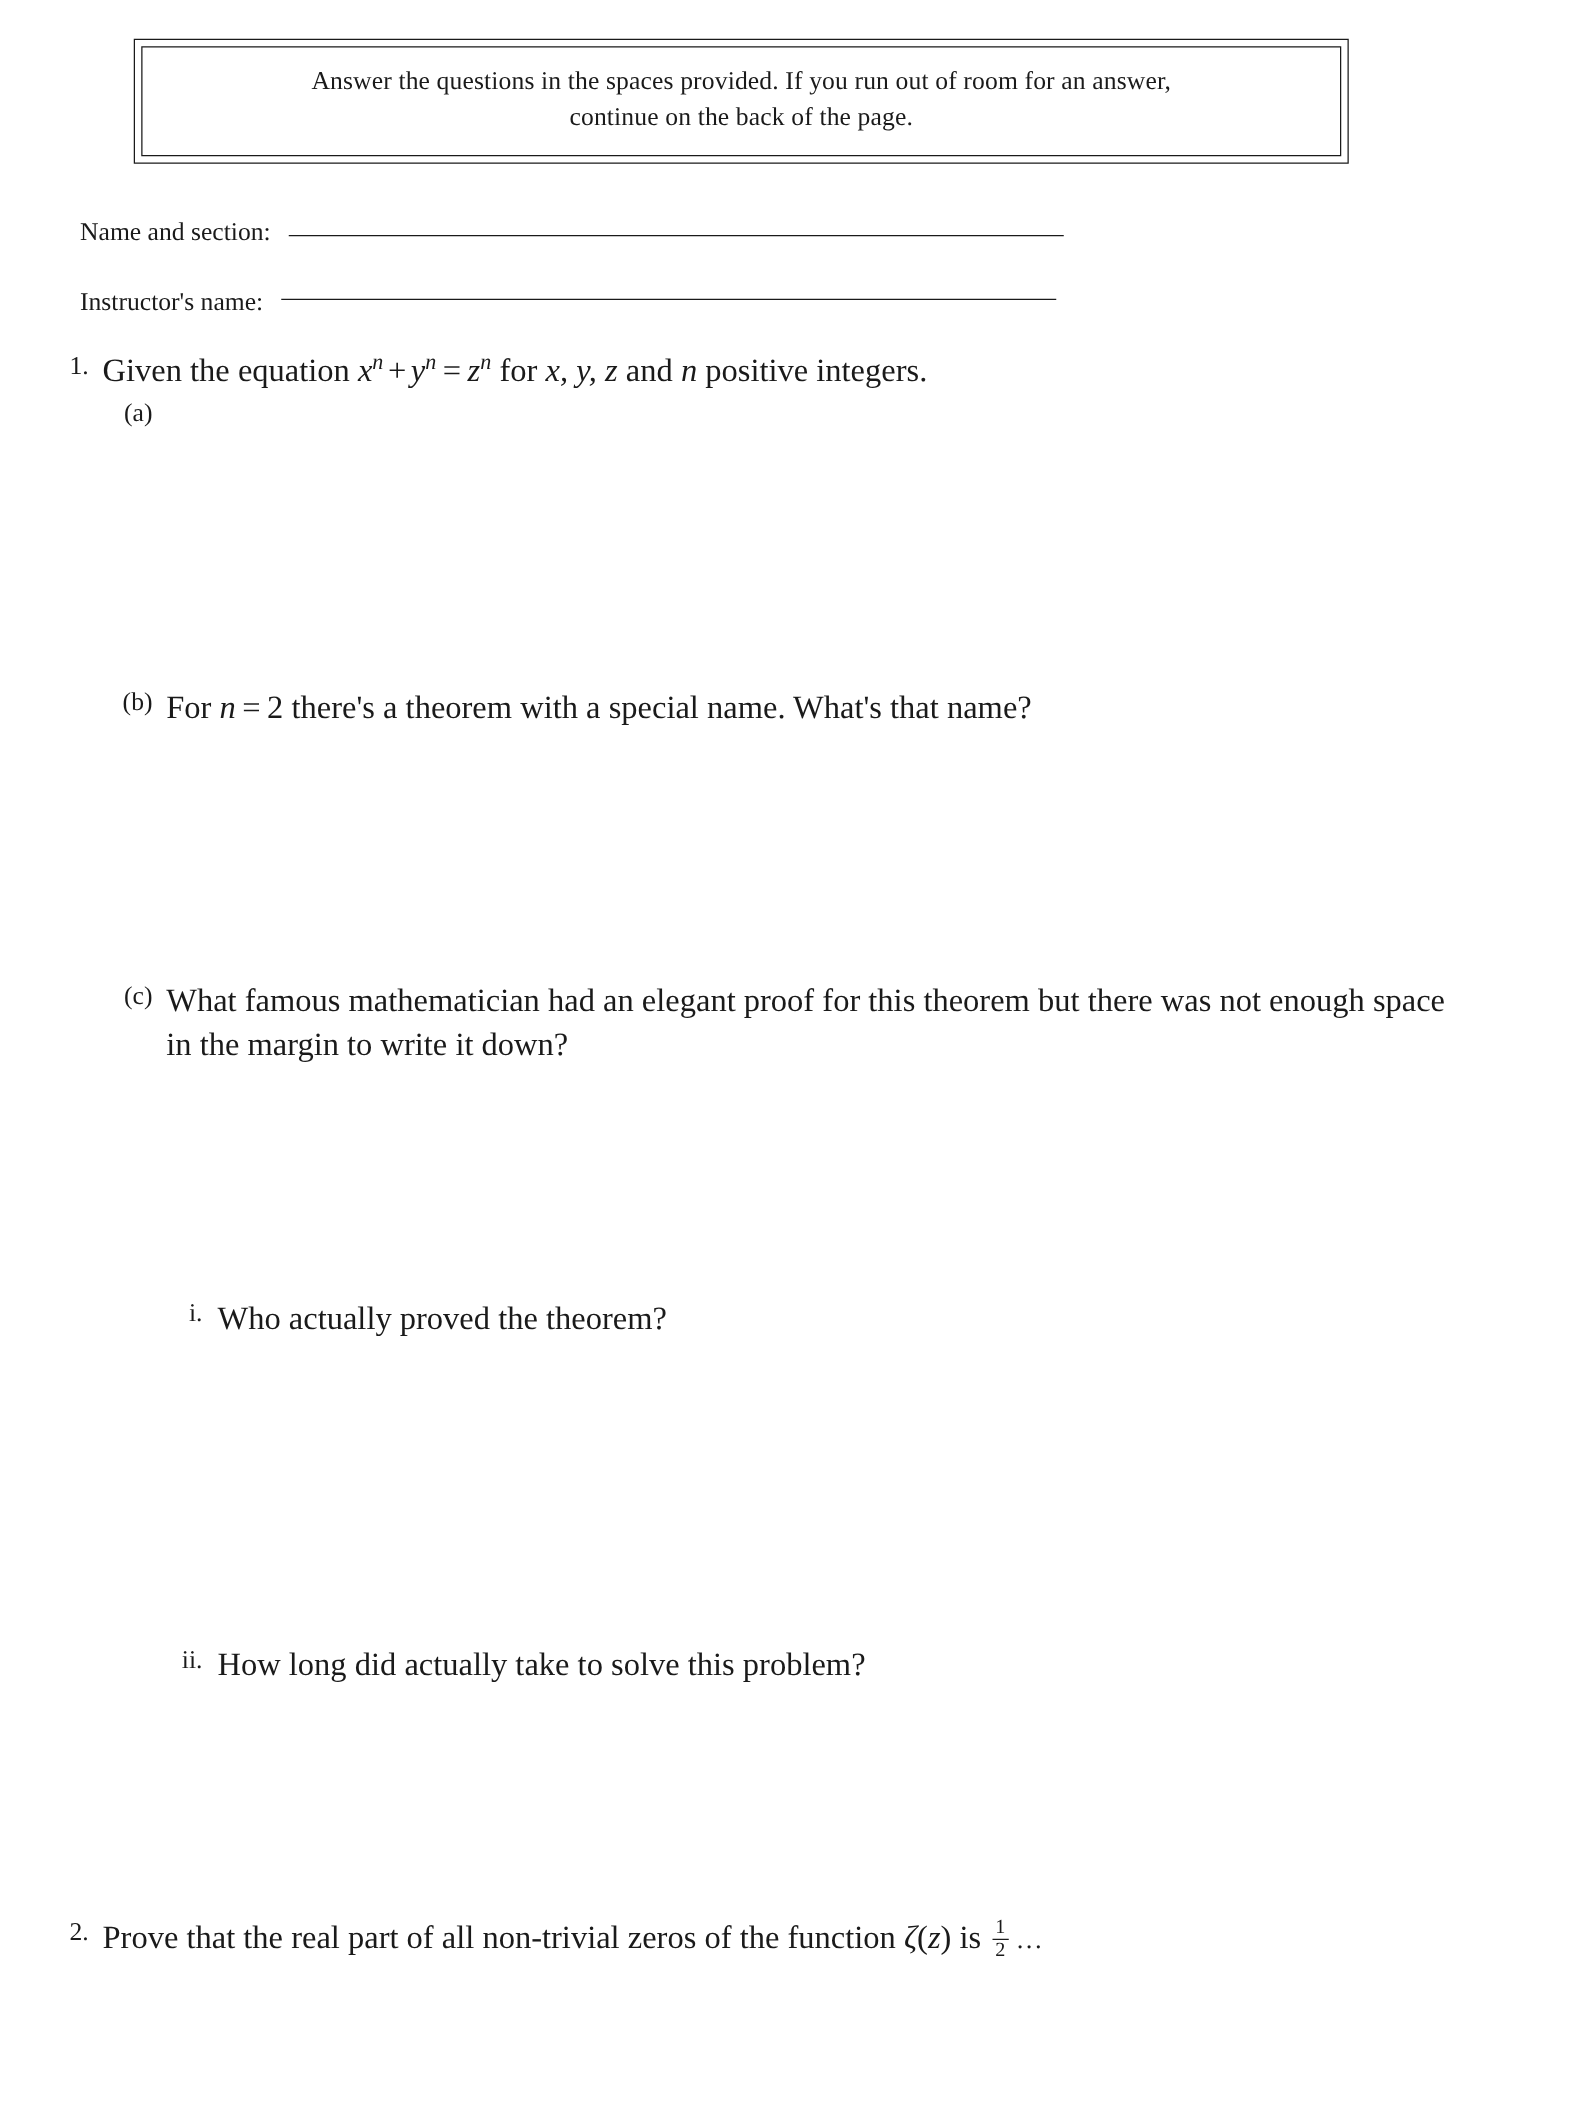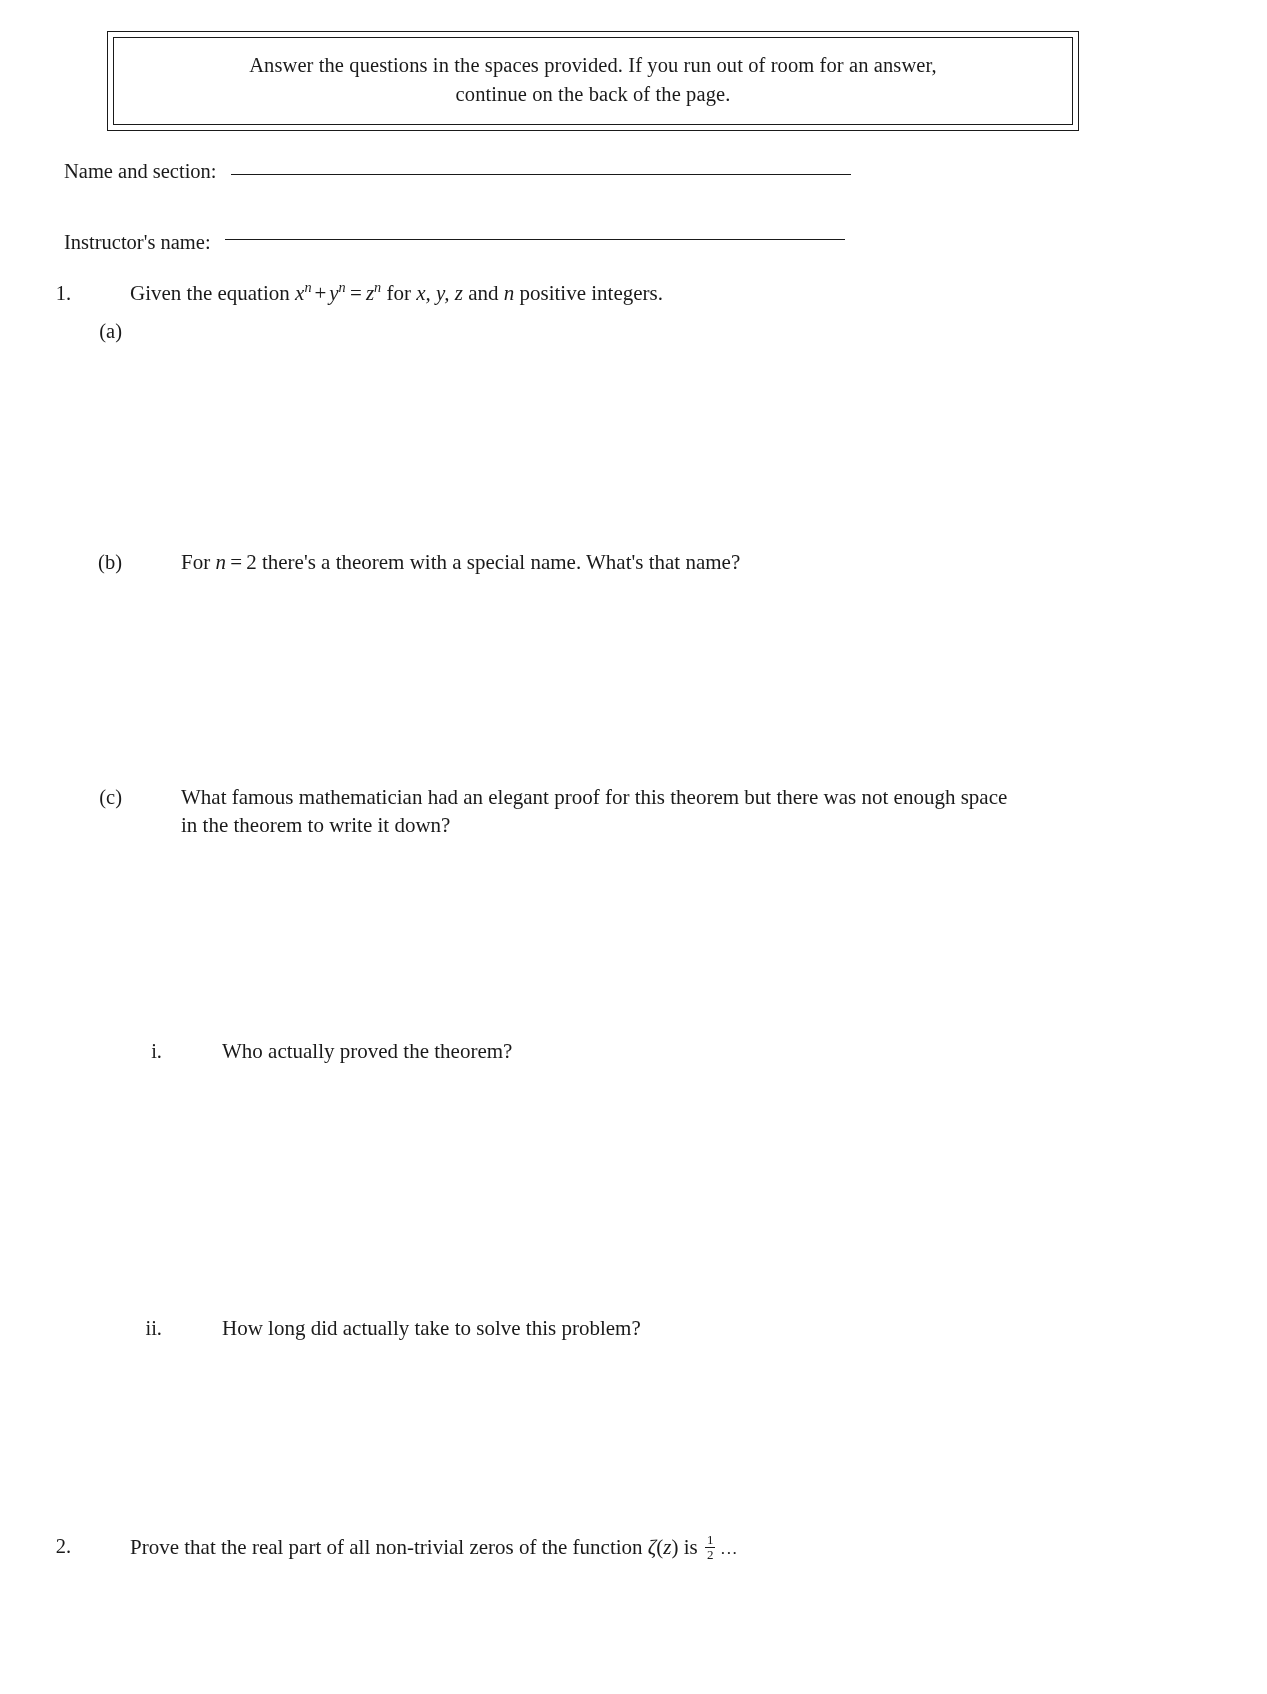--- a/index.html
+++ b/index.html
@@ -57,39 +57,38 @@
   }
   .field-rule {
     display: inline-block;
     border-bottom: 1.6px solid #1a1a1a;
     height: 0;
     margin-left: 14px;
     position: relative;
     top: -3px;
   }
 
-  #name-row { left: 64px; top: 161px; }
+  #name-row { left: 64px; top: 176px; }
   #instructor-row { left: 64px; top: 232px; align-items: center; }
 
   
   .q-item {
     position: absolute;
     display: flex;
     align-items: flex-start;
   }
   .q-marker {
     flex: 0 0 auto;
     text-align: right;
     font-size: 20.5px;
     line-height: 1.33;
   }
   .q-body {
-    font-size: 21px;
+    font-size: 26px;
     line-height: 1.33;
-    margin-left: 48px;
   }
 
   
   .lvl1 > .q-marker { width: 30px; margin-right: 11px; }
   
   .lvl2 > .q-marker { width: 46px; margin-right: 11px; }
   
   .lvl3 > .q-marker { width: 28px; margin-right: 12px; }
 
   #q1      { left: 41px;  top: 280px; width: 1150px; }
@@ -158,21 +157,21 @@
 
   <div class="q-item lvl2" id="q1b">
     <span class="q-marker">(b)</span>
     <span class="q-body"><span>For </span><span class="mi">n</span><span class="mrel">=</span><span>2</span><span> there's a theorem with a special name.  What's that name?</span></span>
   </div>
 
   <div class="q-item lvl2" id="q1c">
     <span class="q-marker">(c)</span>
     <span class="q-body">
       <span>What famous mathematician had an elegant proof for this theorem but there was not enough space</span><br>
-      <span>in the theorem to write it down?</span>
+      <span>in the margin to write it down?</span>
     </span>
   </div>
 
   <div class="q-item lvl3" id="q1c-i">
     <span class="q-marker">i.</span>
     <span class="q-body">Who actually proved the theorem?</span>
   </div>
 
   <div class="q-item lvl3" id="q1c-ii">
     <span class="q-marker">ii.</span>

